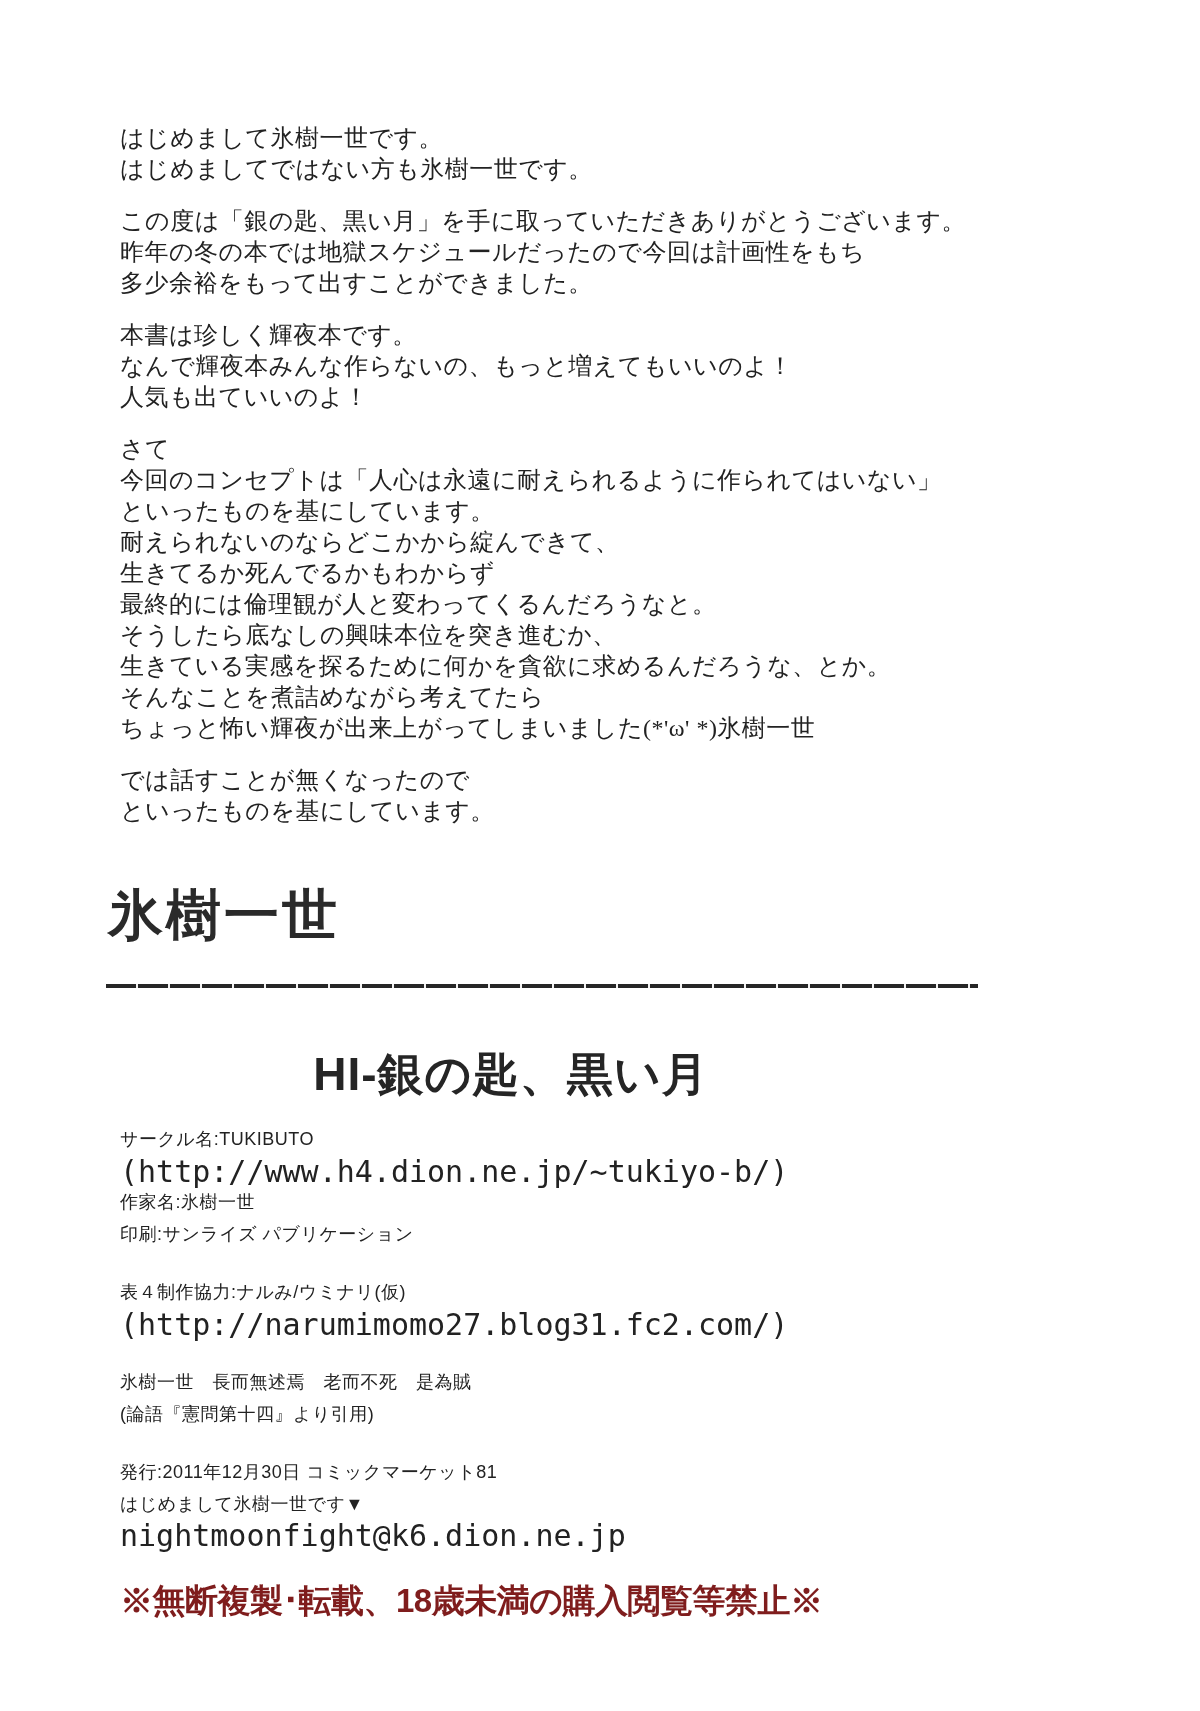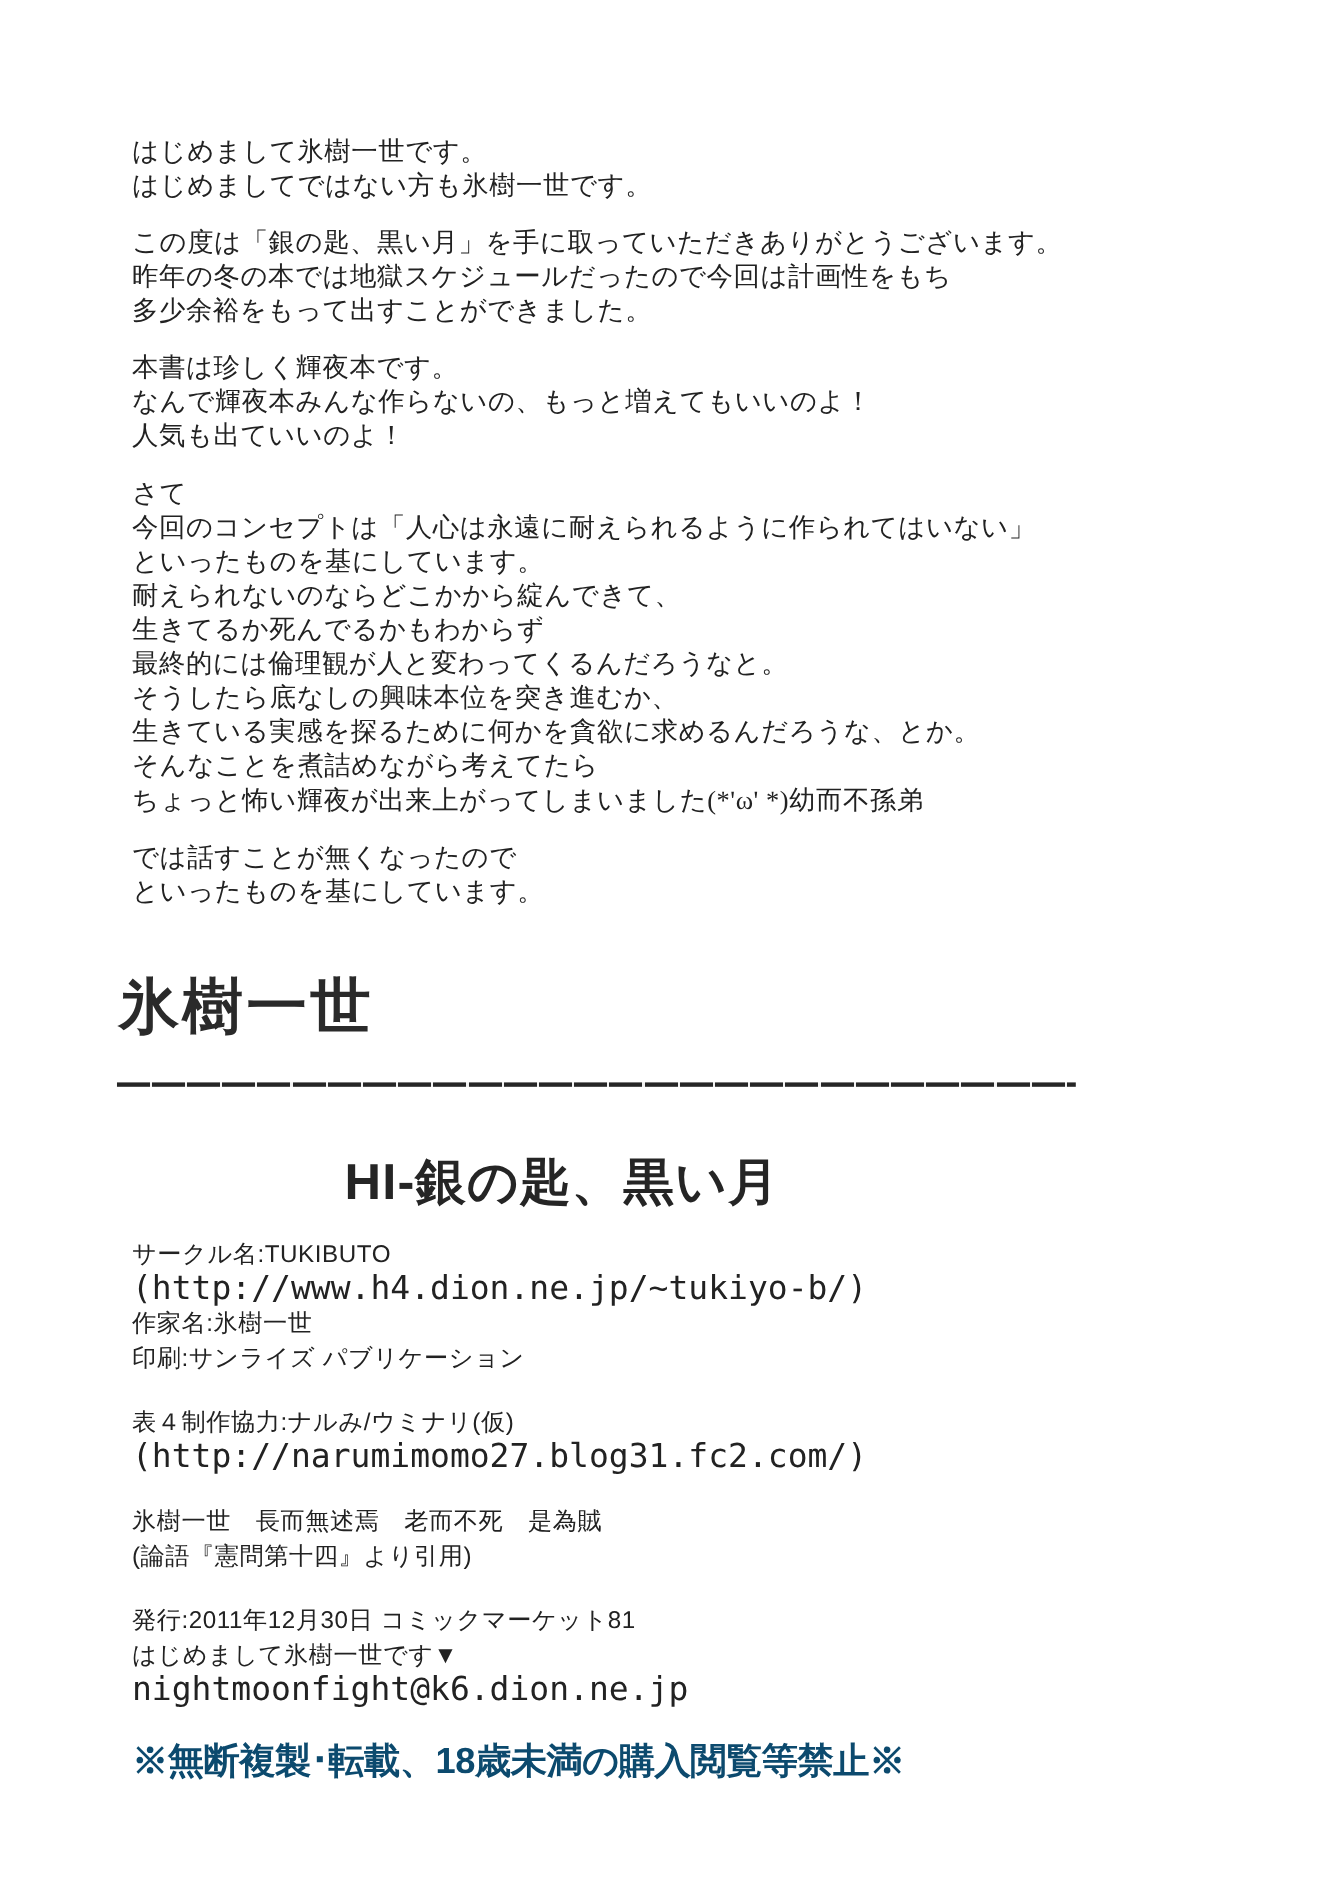--- a/index.html
+++ b/index.html
@@ -61,36 +61,36 @@
     font-size: 46px;
     font-weight: bold;
     letter-spacing: 1px;
     color: #252525;
     text-align: center;
   }
   .colophon .group {
     margin: 0 0 27px 0;
   }
   .colophon .cline {
-    font-size: 22px;
+    font-size: 18px;
     line-height: 31.5px;
     white-space: pre;
     letter-spacing: 0.5px;
   }
   .colophon .mono {
     font-family: "DejaVu Sans Mono", monospace;
     font-size: 30px;
     letter-spacing: 0px;
   }
   .colophon .warning {
     margin-top: 1px;
     font-size: 33px;
     font-weight: bold;
     letter-spacing: -0.5px;
-    color: #0c4a6e;
+    color: #7f1d1d;
     white-space: pre;
   }
 </style>
 </head>
 <body>
 
 <div class="page">
 
   <section class="afterword">
     <p class="para">
@@ -110,21 +110,21 @@
     <p class="para">
       <span class="line">さて</span>
       <span class="line">今回のコンセプトは「人心は永遠に耐えられるように作られてはいない」</span>
       <span class="line">といったものを基にしています。</span>
       <span class="line">耐えられないのならどこかから綻んできて、</span>
       <span class="line">生きてるか死んでるかもわからず</span>
       <span class="line">最終的には倫理観が人と変わってくるんだろうなと。</span>
       <span class="line">そうしたら底なしの興味本位を突き進むか、</span>
       <span class="line">生きている実感を探るために何かを貪欲に求めるんだろうな、とか。</span>
       <span class="line">そんなことを煮詰めながら考えてたら</span>
-      <span class="line">ちょっと怖い輝夜が出来上がってしまいました(*'ω' *)幼而不孫弟</span>
+      <span class="line">ちょっと怖い輝夜が出来上がってしまいました(*'ω' *)氷樹一世</span>
     </p>
     <p class="para">
       <span class="line">では話すことが無くなったので</span>
       <span class="line">といったものを基にしています。</span>
     </p>
   </section>
 
   <div class="signature">氷樹一世</div>
 
   <div class="divider"></div>

